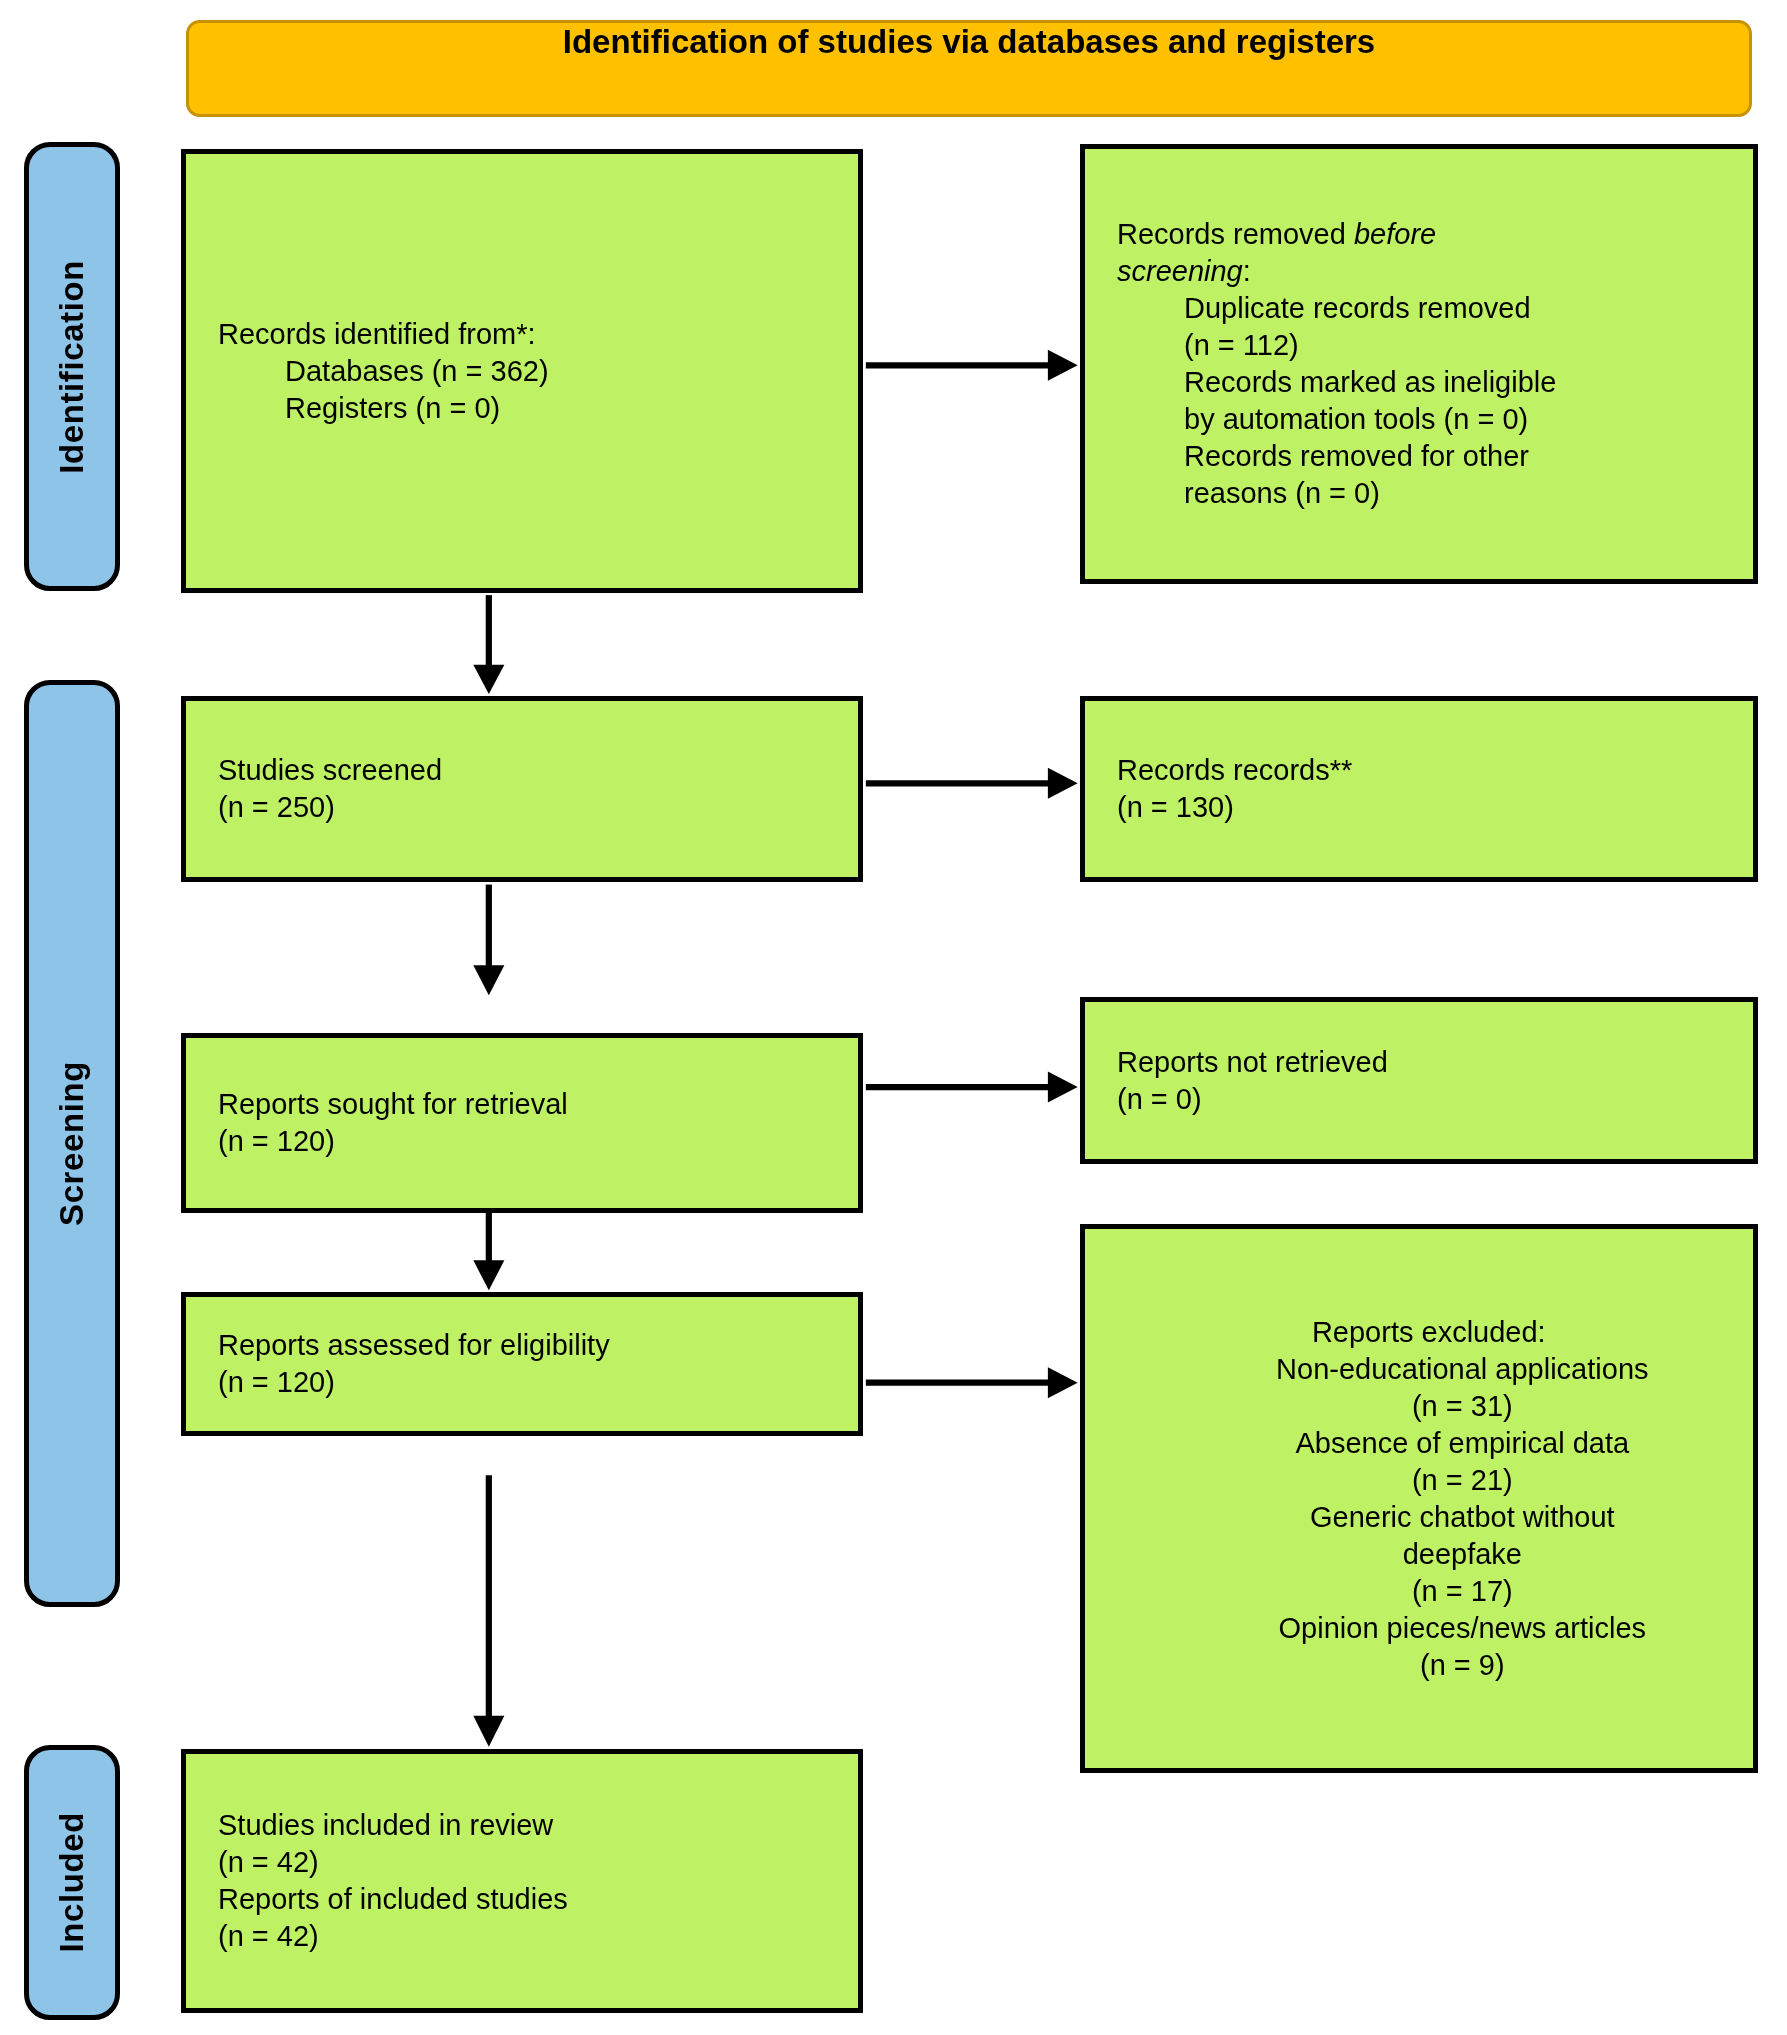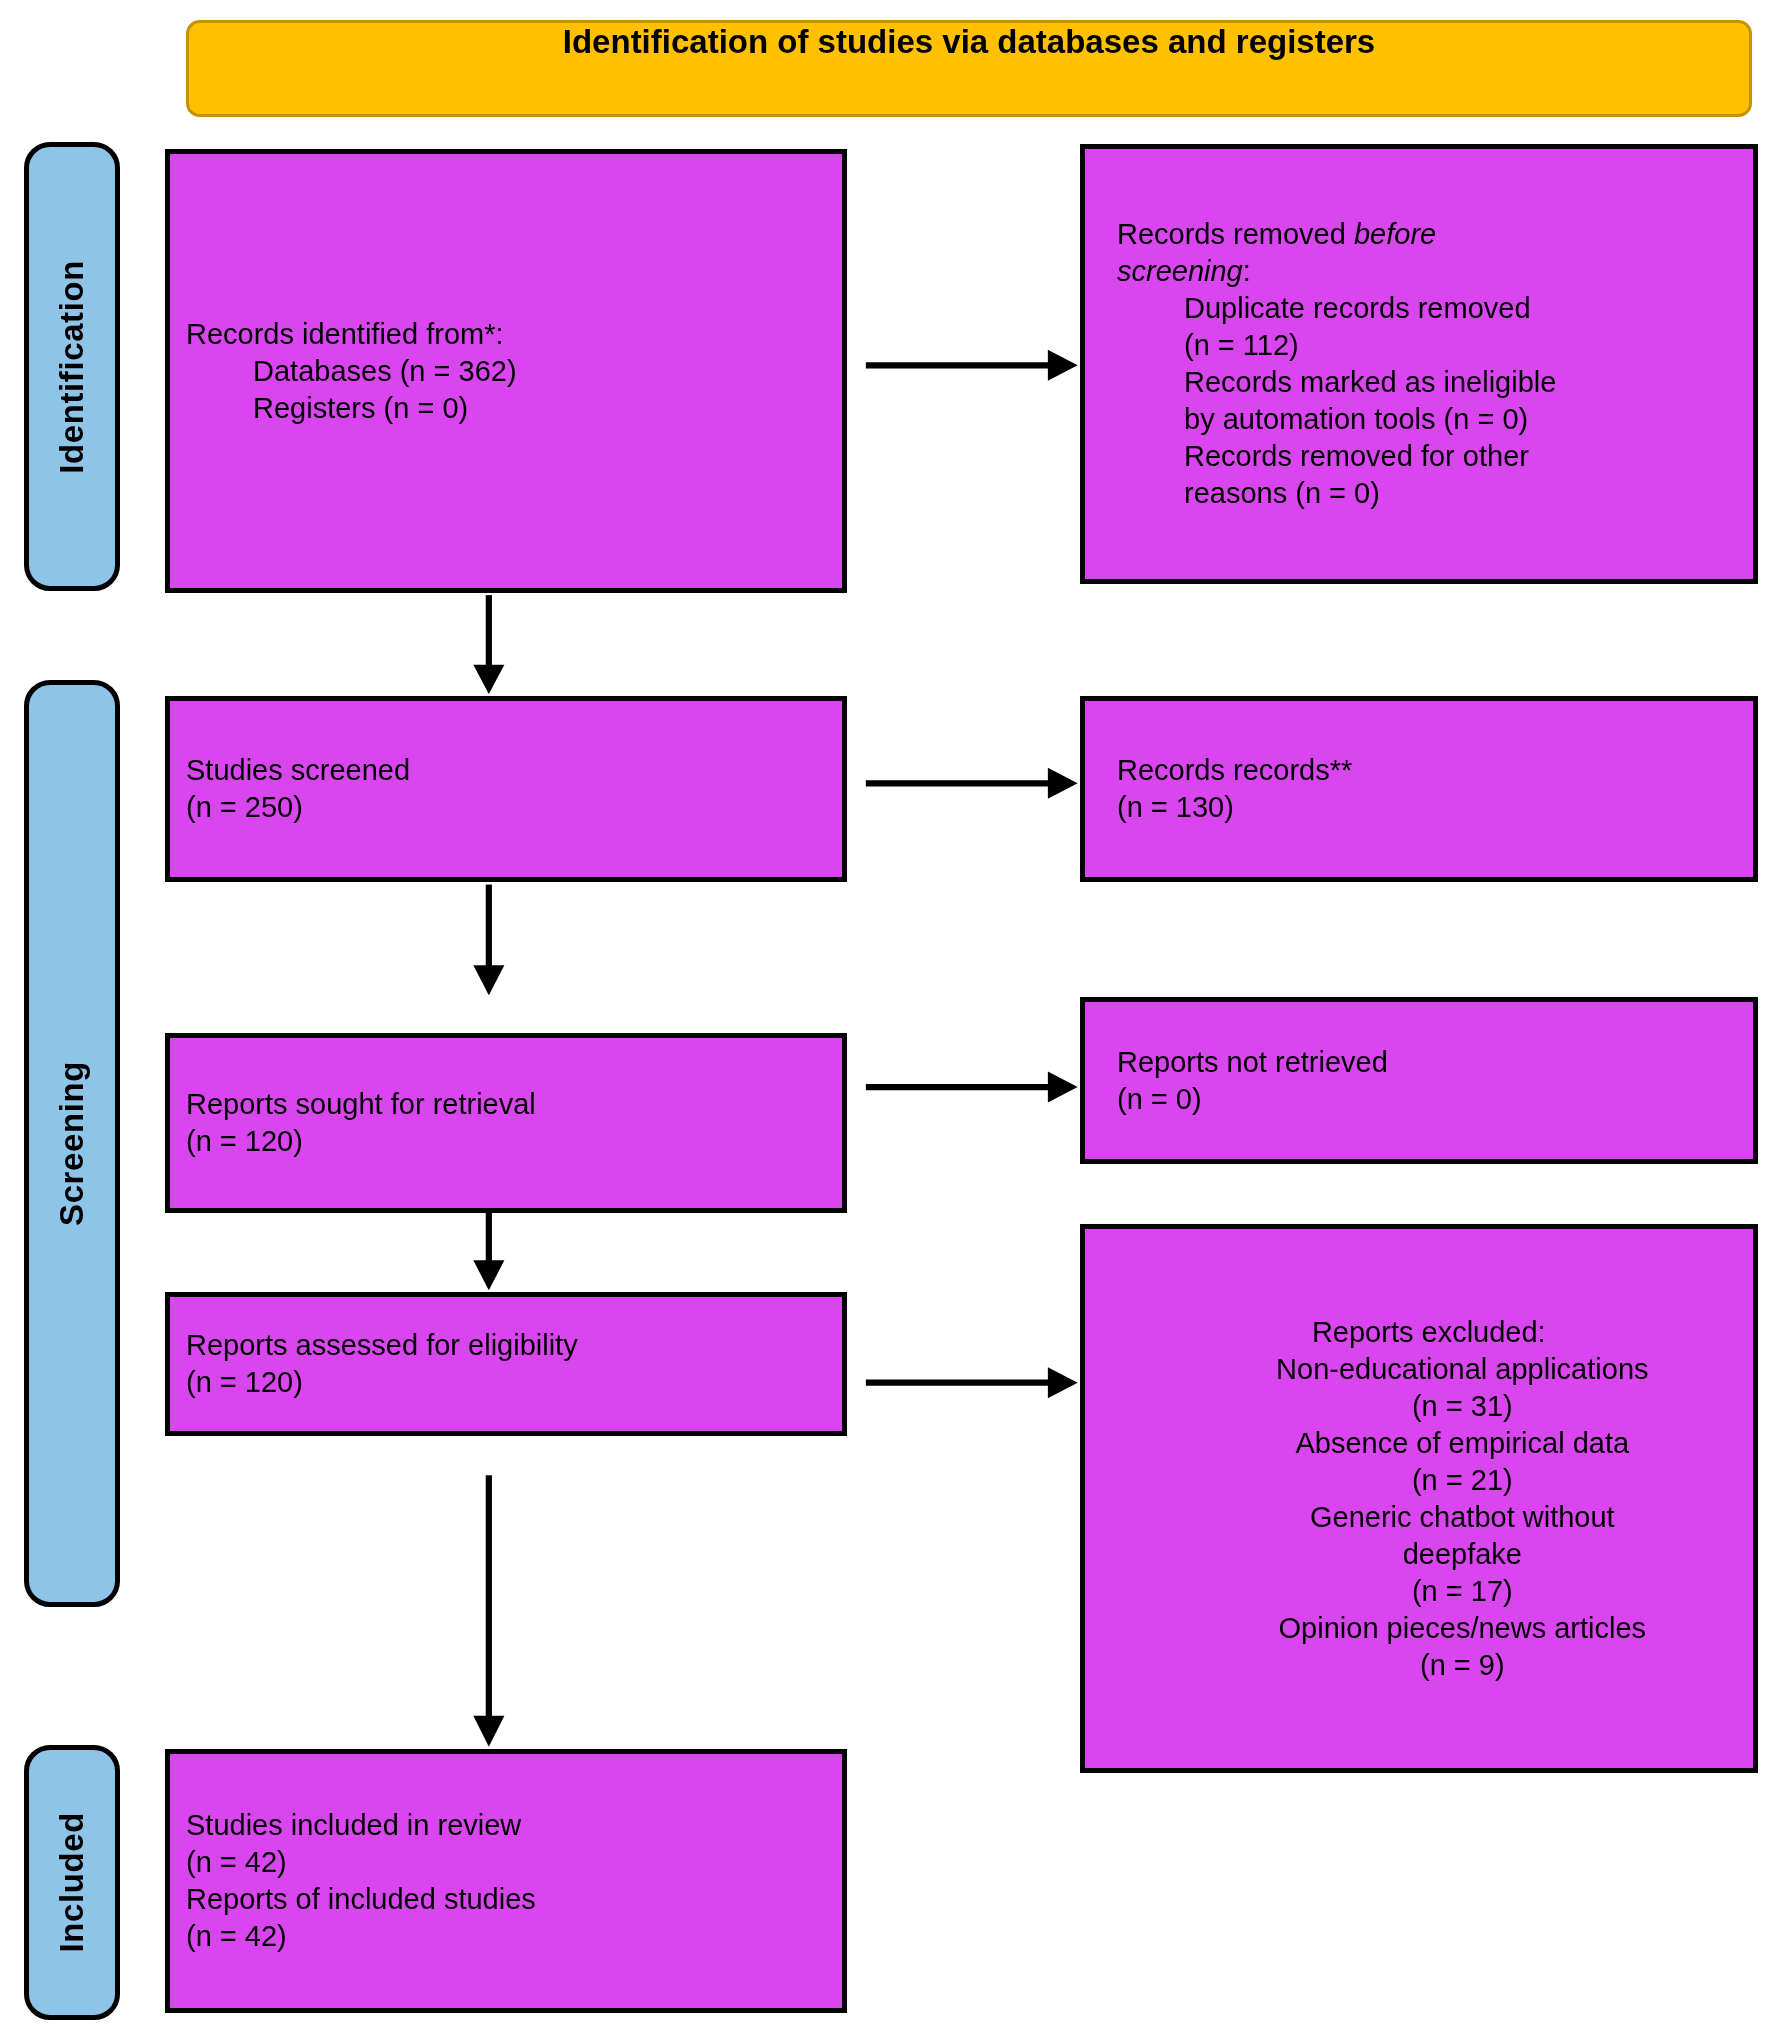--- a/index.html
+++ b/index.html
@@ -50,29 +50,29 @@
     font-size: 33px; font-weight: bold;
     letter-spacing: 0.6px;
     white-space: nowrap;
   }
   #stage-identification { top: 142px; height: 449px; }
   #stage-screening      { top: 680px; height: 927px; }
   #stage-included       { top: 1745px; height: 275px; }
   
   .fbox {
     position: absolute;
-    background: #d946ef;
+    background: #bef264;
     border: 5px solid var(--box-border);
     display: flex; flex-direction: column; justify-content: center;
     font-size: 29px; line-height: 37px;
     padding-left: 32px; padding-right: 12.4px;
   }
   .fbox .indent { padding-left: 67px; }
   .fbox .italic { font-style: italic; }
-  .col-left  { left: 165px;  width: 682px; padding-left: 16px; }
+  .col-left  { left: 181px;  width: 682px; }
   .col-right { left: 1080px; width: 678px; }
   #box-identified    { top: 149px;  height: 444px; }
   #box-removed       { top: 144px;  height: 440px; }
   #box-screened      { top: 696px; height: 186px; }
   #box-rec-excluded  { top: 696px; height: 186px; }
   #box-sought        { top: 997px; height: 180px; margin-top: 36px; }
   #box-not-retrieved { top: 997px; height: 167px; }
   #box-assessed      { top: 1292px; height: 144px; }
   #box-rep-excluded  { top: 1224px; height: 549px; align-items: center; }
   #box-included      { top: 1749px; height: 264px; }

